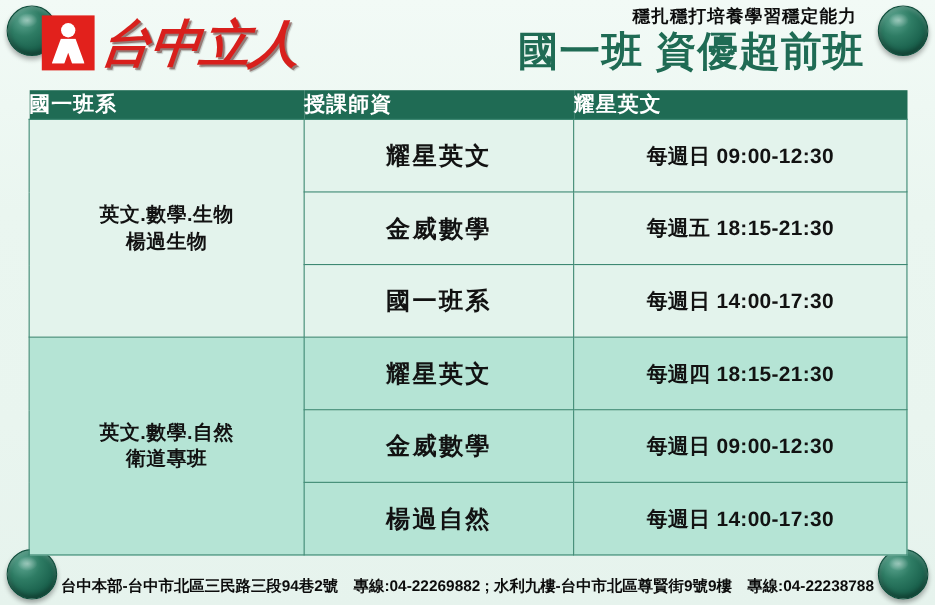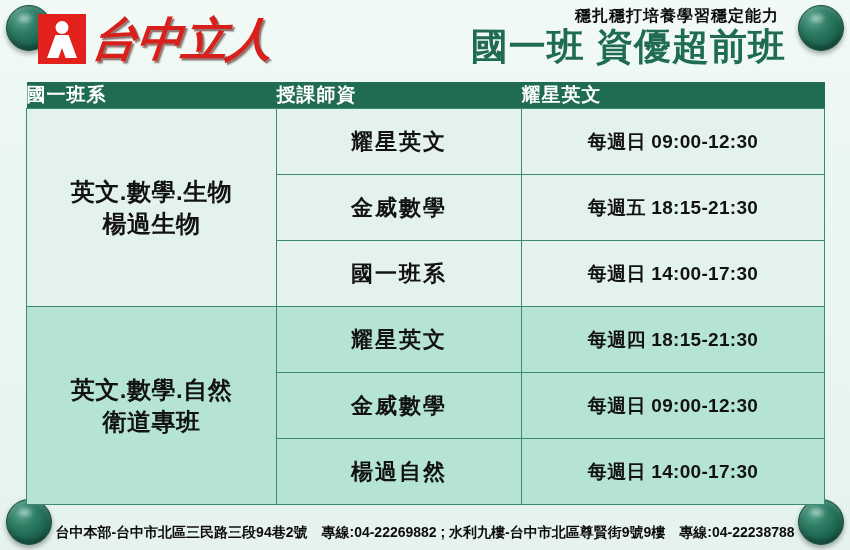--- a/index.html
+++ b/index.html
@@ -162,21 +162,21 @@
     border: 1px solid #3d8872;
     text-align: center;
     vertical-align: middle;
     color: #121212;
     padding: 0 16px;
   }
 
   #schedule tbody tr { height: 66px; }
 
   td.class-cell {
-    font-size: 24px;
+    font-size: 18px;
     font-weight: bold;
     line-height: 1.32;
     letter-spacing: 0.5px;
   }
   td.teacher-cell {
     font-size: 22px;
     font-weight: bold;
     letter-spacing: 2px;
   }
   td.time-cell {

